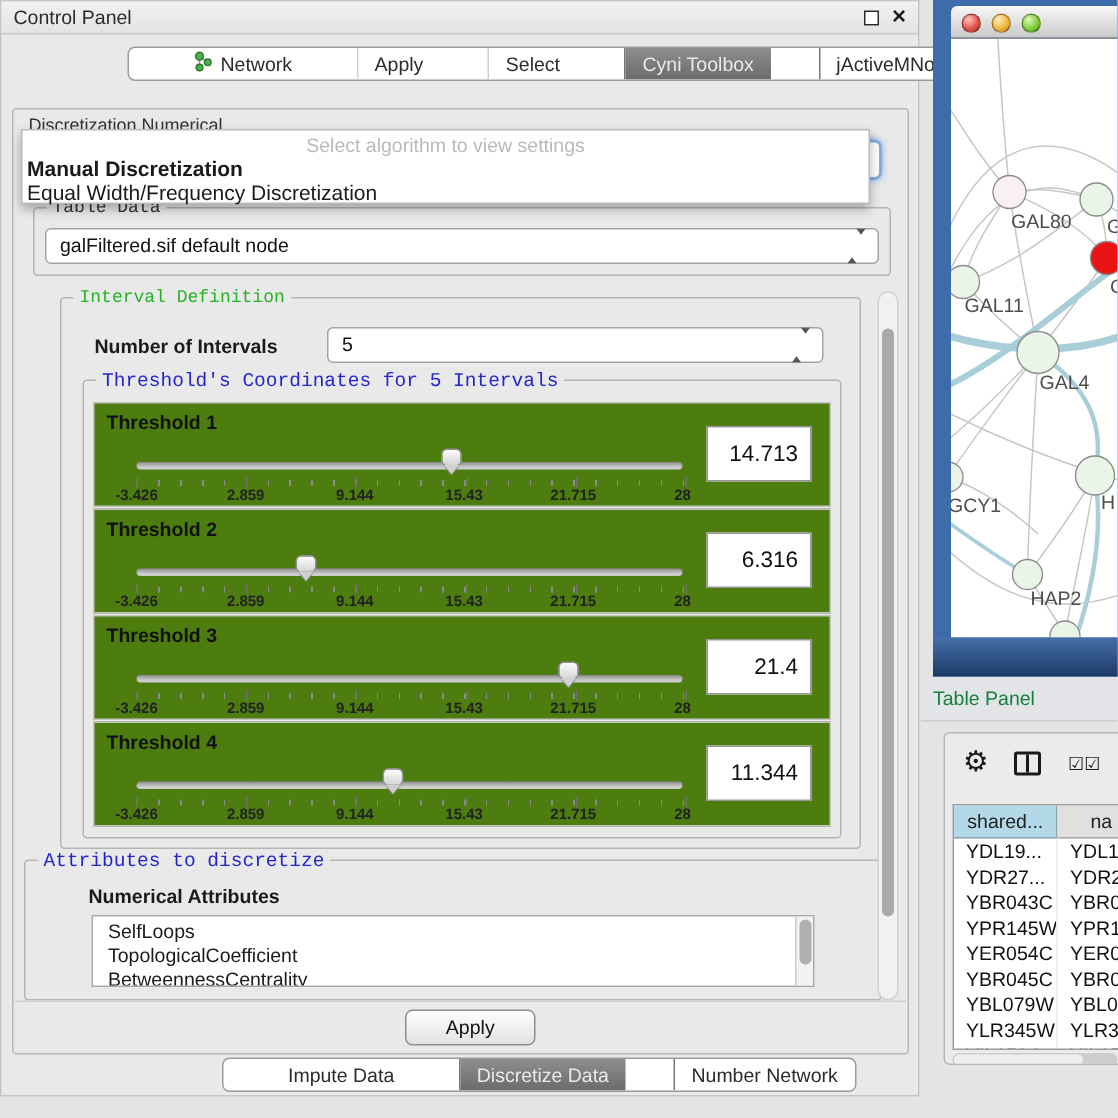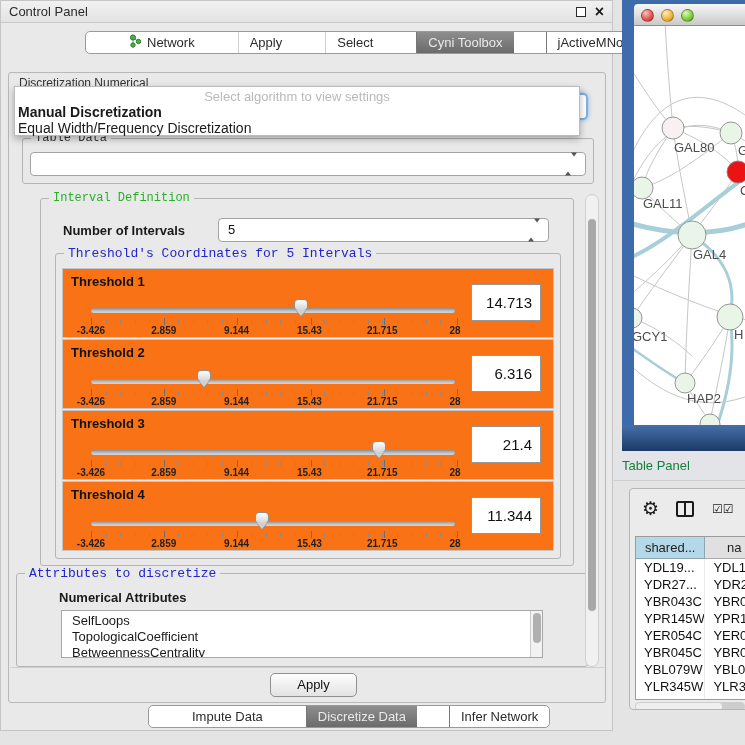--- a/index.html
+++ b/index.html
@@ -52,21 +52,21 @@
   .st-dn { width:0;height:0;border-left:3.5px solid transparent;border-right:3.5px solid transparent;
     border-top:4.5px solid #555; }
   #tabledata-combo { left:7px; top:13px; width:556px; height:24px; }
 
   #scrollwrap { left:7px; top:119px; width:584px; height:477px; }
   #interval-group { left:24px; top:6px; width:534px; height:368px; }
   #num-int-label { left:22px; top:24px; font-weight:bold; }
   #num-int-combo { left:177px; top:19px; width:331px; height:24px; }
   #thr-group { left:14px; top:54px; width:506px; height:306px; }
 
-  .thr-block { position:absolute; left:6px; width:492px; height:70px; background:#f97316;
+  .thr-block { position:absolute; left:6px; width:492px; height:70px; background:#4d7c0f;
     border:1px solid #c4c4c4; }
   .thr-title { position:absolute; left:8px; top:5px; font-weight:bold; color:#111; }
   .thr-track { position:absolute; left:28px; top:39px; width:364px; height:5px; border-radius:3px;
     background:linear-gradient(#8f8f8f,#e3e3e3); box-shadow:inset 0 0 1px #777; }
   .thr-thumb { position:absolute; top:30px; width:14px; height:12px; border:1px solid #8f8f8f;
     border-radius:4px; background:linear-gradient(#fdfdfd,#d4d4d4); z-index:2; }
   .thr-thumb::after { content:""; position:absolute; left:1px; top:10px; width:0; height:0;
     border-left:5.5px solid transparent; border-right:5.5px solid transparent;
     border-top:6px solid #d0d0d0; filter:drop-shadow(0 1px 0 #8f8f8f); }
   .thr-ticks { position:absolute; left:28px; top:49px; width:366px; height:7px;
@@ -176,20 +176,21 @@
 
     <div class="abs" id="algo-popup">
       <div id="algo-ph">Select algorithm to view settings</div>
       <div class="algo-opt bold">Manual Discretization</div>
       <div class="algo-opt">Equal Width/Frequency Discretization</div>
     </div>
 
     <div class="abs group" id="tabledata-group">
       <span class="group-title">Table Data</span>
       <div class="abs combo" id="tabledata-combo">
+        <span class="cval">galFiltered.sif default node</span>
         <span class="stepper"><span class="st-up"></span><span class="st-dn"></span></span>
       </div>
     </div>
 
     <div class="abs" id="scrollwrap">
       <div class="abs group" id="interval-group">
         <span class="group-title gt-green">Interval Definition</span>
         <span class="abs" id="num-int-label">Number of Intervals</span>
         <div class="abs combo" id="num-int-combo">
           <span class="cval">5</span>
@@ -306,21 +307,21 @@
   </div>
 
   <div class="abs segbar" id="bottom-tabs">
       <div class="seg">
         <span>Impute Data</span>
       </div>
       <div class="seg sel">
         <span>Discretize Data</span>
       </div>
       <div class="seg">
-        <span>Infer Network</span>
+        <span>Number Network</span>
       </div>
     </div>
 </div>
 
 <div class="abs" id="network-window">
   <div class="abs" id="mac-bar">
     <span class="tl" id="tl-red"></span>
     <span class="tl" id="tl-yellow"></span>
     <span class="tl" id="tl-green"></span>
   </div>

